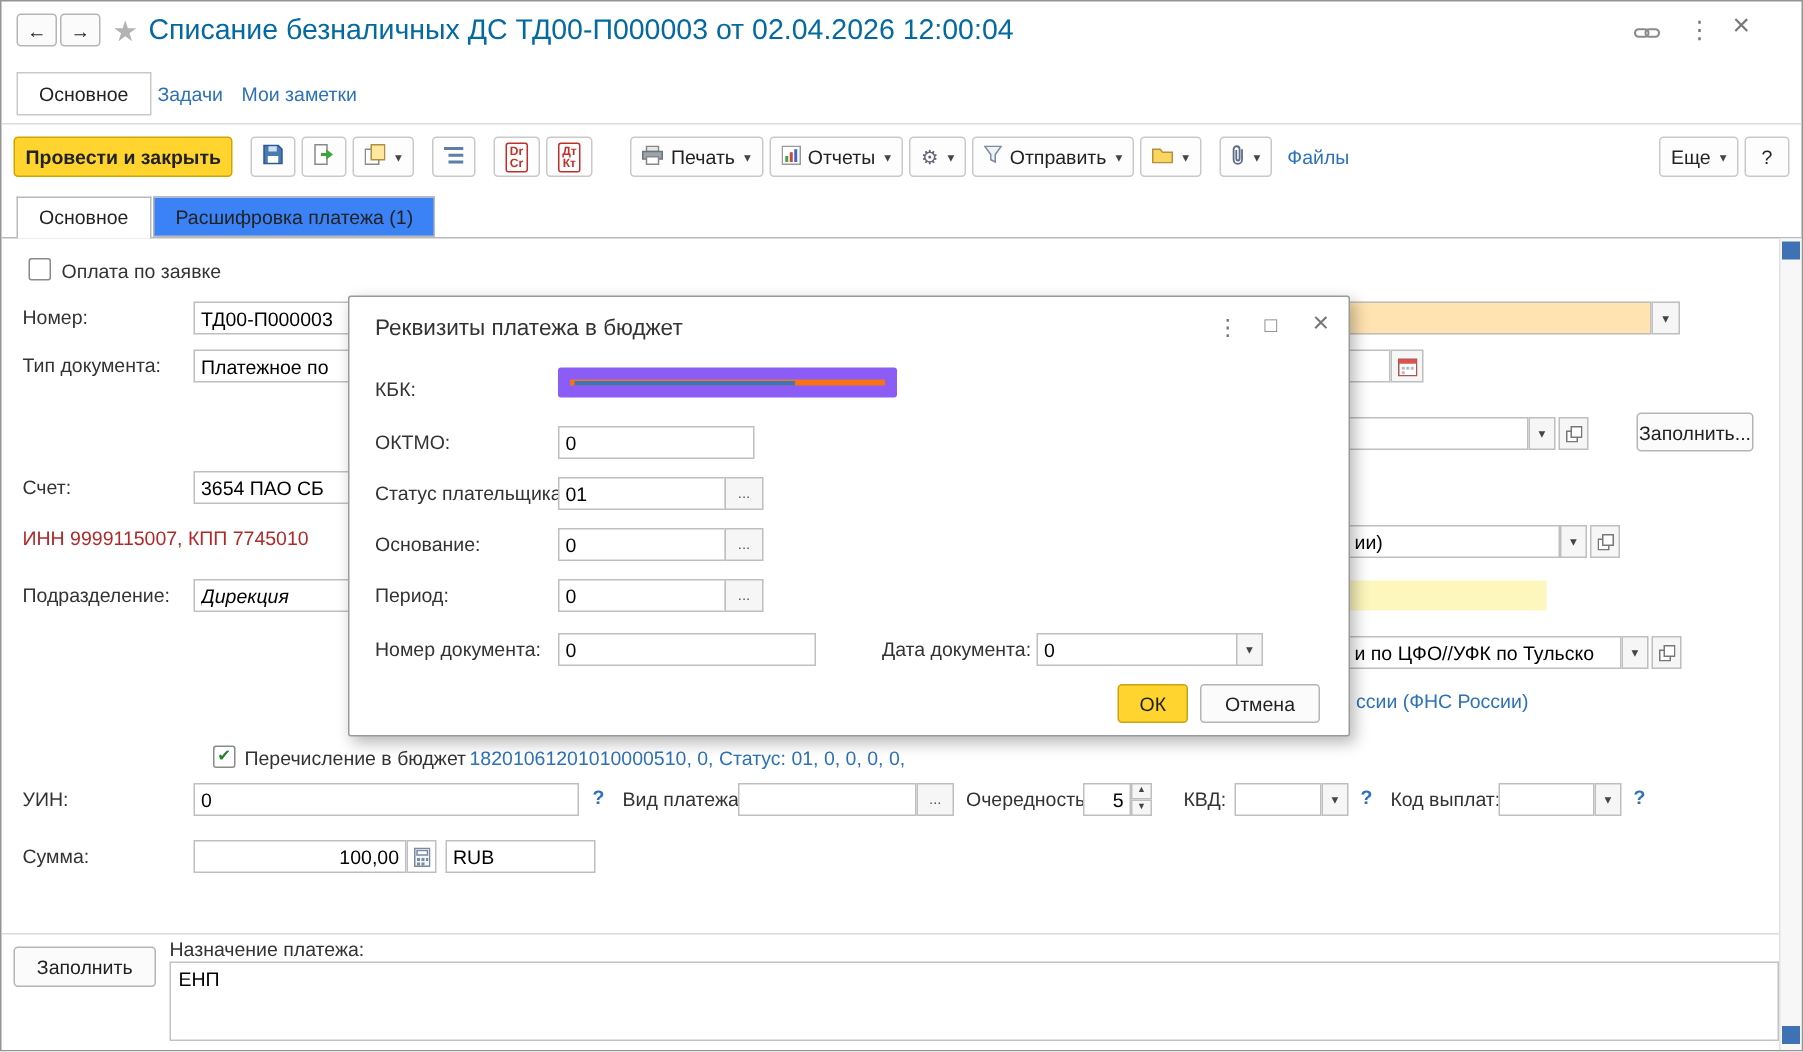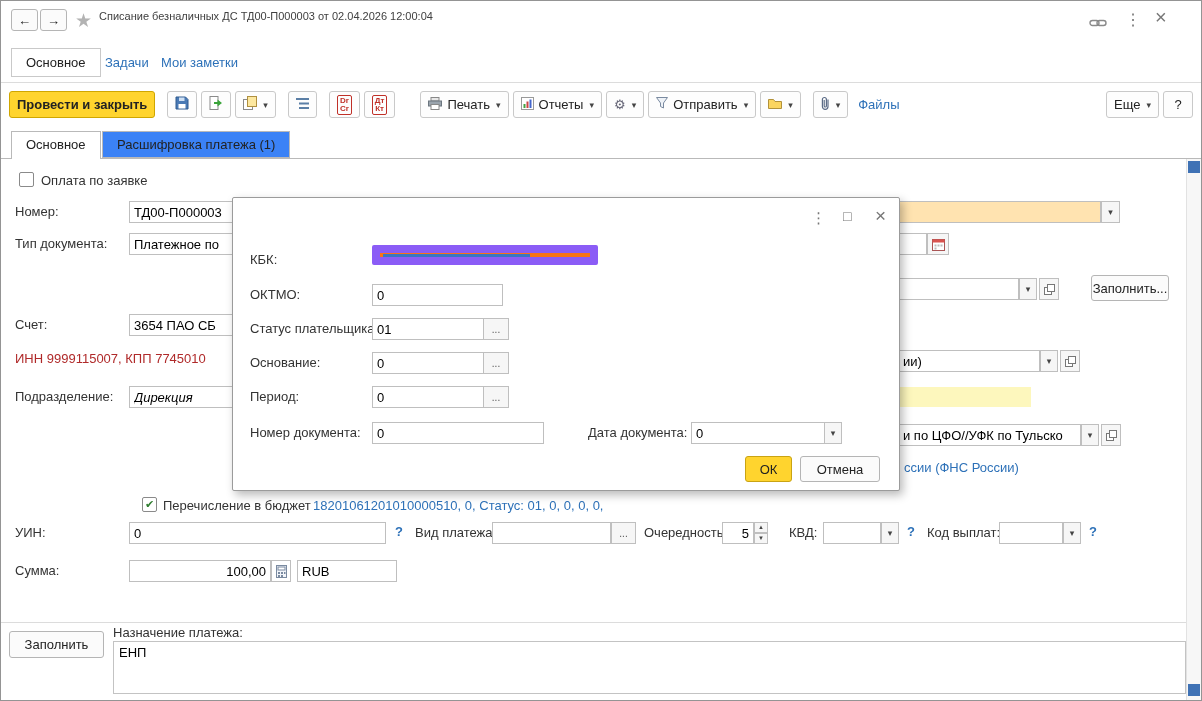--- a/index.html
+++ b/index.html
@@ -41,21 +41,21 @@
 
 <div class="screen">
 
   <div class="btnstd" style="left:10px;top:8px;width:27px;height:22px">
       <span>←</span>
     </div>
   <div class="btnstd" style="left:39px;top:8px;width:27px;height:22px">
       <span>→</span>
     </div>
   <div class="abs" style="left:74px;top:8px;font-size:19px;color:#b3b3b3;cursor:pointer">★</div>
-  <div class="abs" style="left:98px;top:9px;font-size:11px;color:#404040;white-space:nowrap">Списание безналичных ДС ТД00-П000003 от 02.04.2026 12:00:04</div>
+  <div class="abs" style="left:98px;top:9px;font-size:19px;color:#0369a1;white-space:nowrap">Списание безналичных ДС ТД00-П000003 от 02.04.2026 12:00:04</div>
   <div class="abs" style="left:1088px;top:13px;cursor:pointer">
     <svg width="18" height="10">
         <rect x="1" y="2.5" width="9" height="5" rx="2.5" fill="none" stroke="#8a8a8a" stroke-width="1.4"></rect>
         <rect x="8" y="2.5" width="9" height="5" rx="2.5" fill="none" stroke="#8a8a8a" stroke-width="1.4"></rect>
       </svg>
   </div>
   <button class="winbtn" style="left:1124px;top:9px;font-size:16px">⋮</button>
   <button class="winbtn" style="left:1154px;top:5px;font-size:20px">×</button>
 
   <div class="navbtn" style="left:10px;top:47px">Основное</div>
@@ -280,20 +280,21 @@
   <div class="hline" style="top:621px"></div>
   <div class="btnstd" style="left:8px;top:630px;width:95px;height:27px">Заполнить</div>
   <div class="lbl" style="left:112px;top:624px">Назначение платежа:</div>
   <textarea class="purpose" style="">ЕНП</textarea>
 
   <div class="scroll-track"></div>
   <div class="bluesq" style="left:1187px;top:160px"></div>
   <div class="bluesq" style="left:1187px;top:683px"></div>
 
   <div class="dialog">
+    <div class="dlg-title">Реквизиты платежа в бюджет</div>
     <button class="winbtn" style="left:578px;top:11px;font-size:15px">⋮</button>
     <button class="winbtn" style="left:610px;top:10px;font-size:14px">□</button>
     <button class="winbtn" style="left:642px;top:7px;font-size:19px">×</button>
 
     <div class="lbl" style="left:17px;top:54px">КБК:</div>
     <div class="focus-inp" style="left:139px;top:47px;width:226px">
       <span class="sel">18201061201010000510</span>
     </div>
 
     <div class="lbl" style="left:17px;top:89px">ОКТМО:</div>

